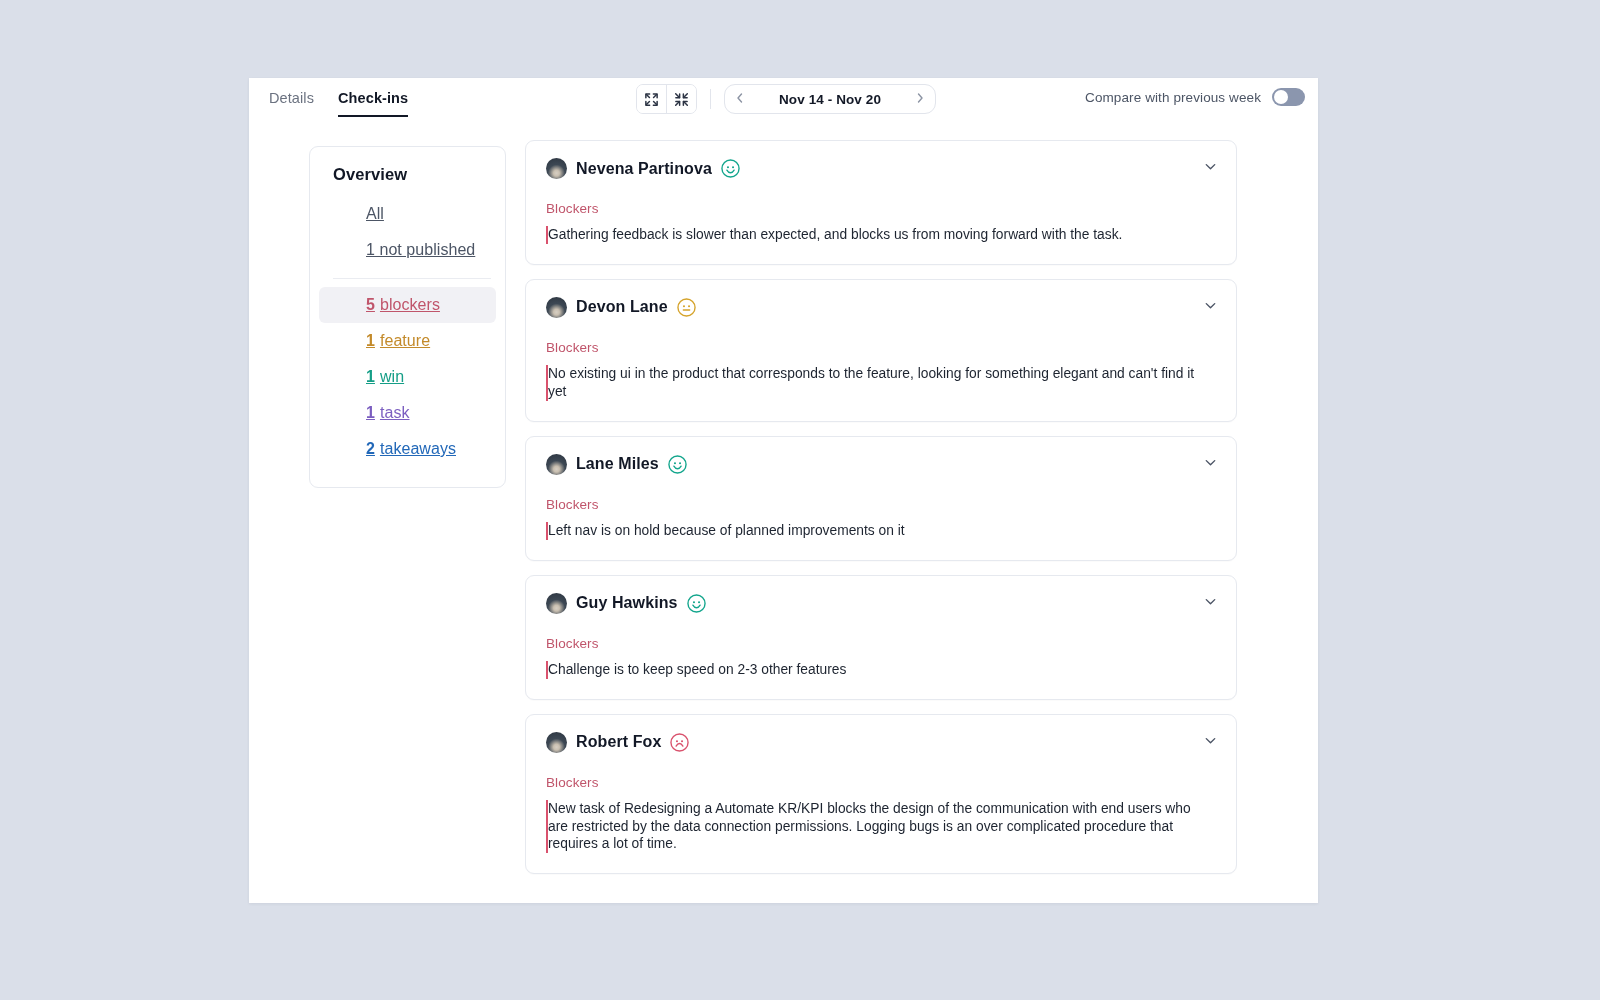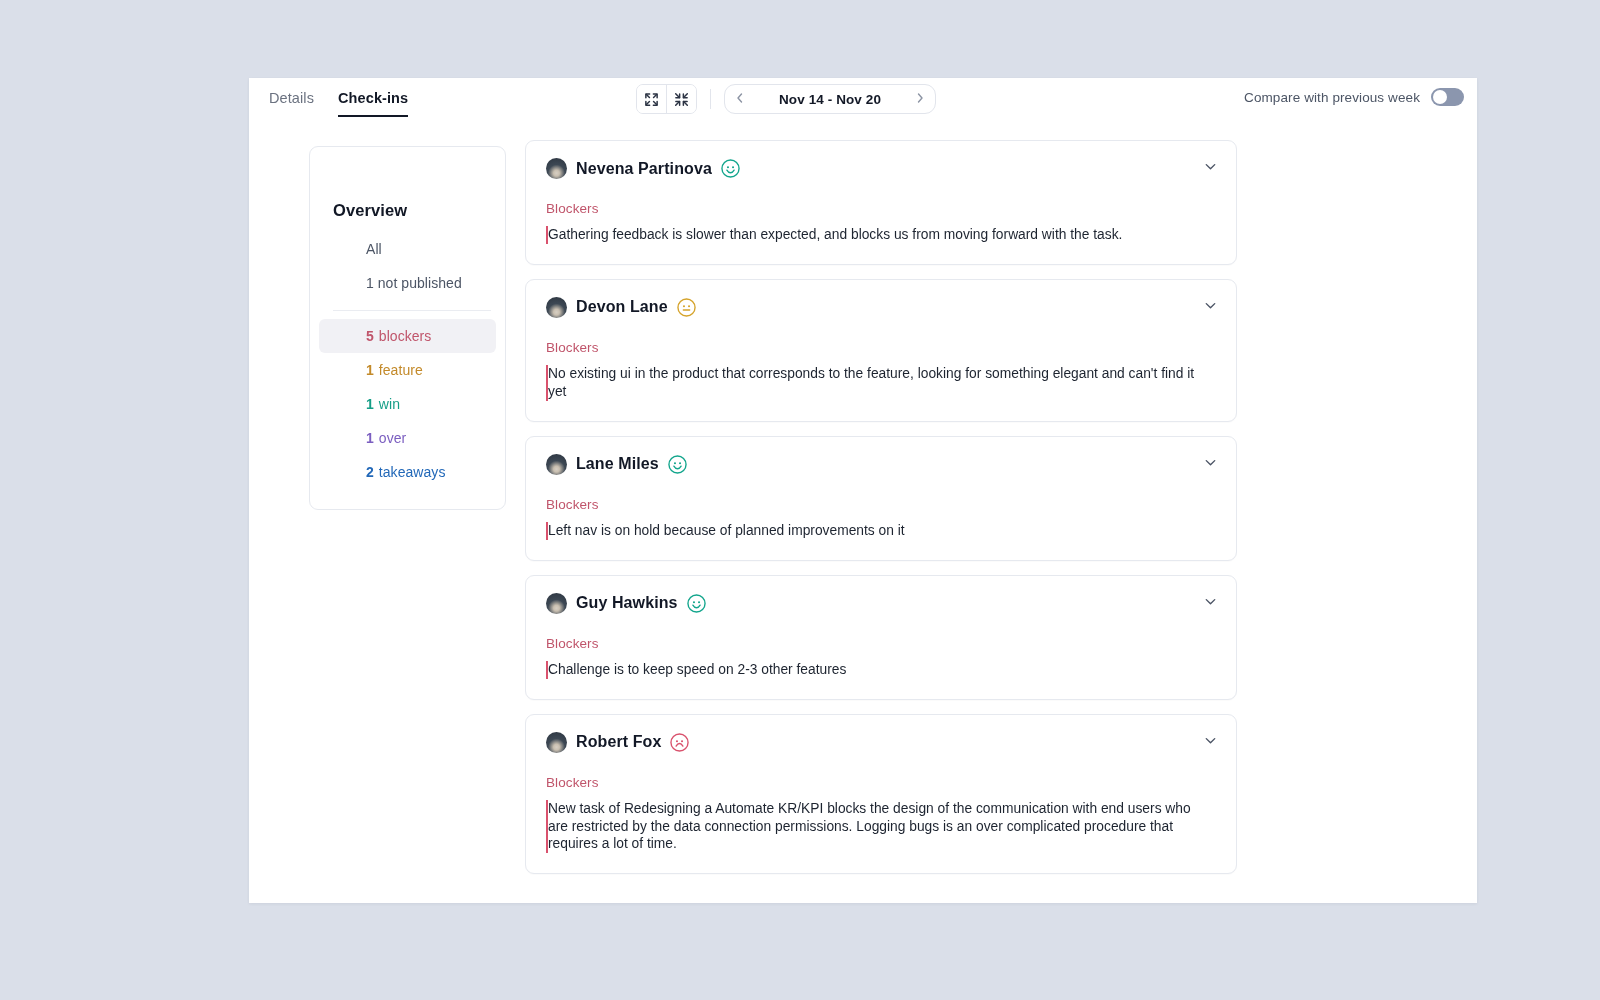--- a/index.html
+++ b/index.html
@@ -13,21 +13,21 @@
     font-family: "Liberation Sans", sans-serif;
     -webkit-font-smoothing: antialiased;
     overflow: hidden;
   }
 
   
   .app-panel {
     position: absolute;
     left: 249px;
     top: 78px;
-    width: 1228px;
+    width: 1069px;
     height: 825px;
     background: #ffffff;
     box-shadow: 0 1px 3px rgba(30,40,70,0.07);
     overflow: hidden;
   }
 
   
   .topbar {
     position: relative;
     height: 44px;
@@ -159,31 +159,31 @@
     padding: 18px 0 20px 0;
     box-sizing: border-box;
   }
   .overview-title {
     font-size: 16.5px;
     font-weight: bold;
     color: #121826;
     padding: 0 0 0 23px;
     margin-bottom: 12px;
     letter-spacing: .1px;
-    margin-top: 36px;
   }
   .ov-item {
-    font-size: 14px;
+    font-size: 16px;
     color: #4c5565;
     padding: 9px 12px 9px 47px;
     margin: 0 9px;
     border-radius: 6px;
     cursor: pointer;
     white-space: nowrap;
     letter-spacing: .05px;
+    text-decoration: underline;
   }
   .ov-item .count {
     font-weight: bold;
     margin-right: 5px;
   }
   .ov-item.active {
     background: #f1f1f5;
   }
   .ov-divider {
     height: 1px;
@@ -328,21 +328,21 @@
 
     <div class="ov-item" style="color: rgb(195, 138, 42);">
       <span class="count" style="color: rgb(195, 138, 42);">1</span><span>feature</span>
     </div>
 
     <div class="ov-item" style="color: rgb(21, 158, 135);">
       <span class="count" style="color: rgb(21, 158, 135);">1</span><span>win</span>
     </div>
 
     <div class="ov-item" style="color: rgb(123, 94, 192);">
-      <span class="count" style="color: rgb(123, 94, 192);">1</span><span>over</span>
+      <span class="count" style="color: rgb(123, 94, 192);">1</span><span>task</span>
     </div>
 
     <div class="ov-item" style="color: rgb(34, 104, 184);">
       <span class="count" style="color: rgb(34, 104, 184);">2</span><span>takeaways</span>
     </div>
   </div>
 
   <div class="cards" id="cards">
       <div class="checkin-card">
         <div class="card-head">

